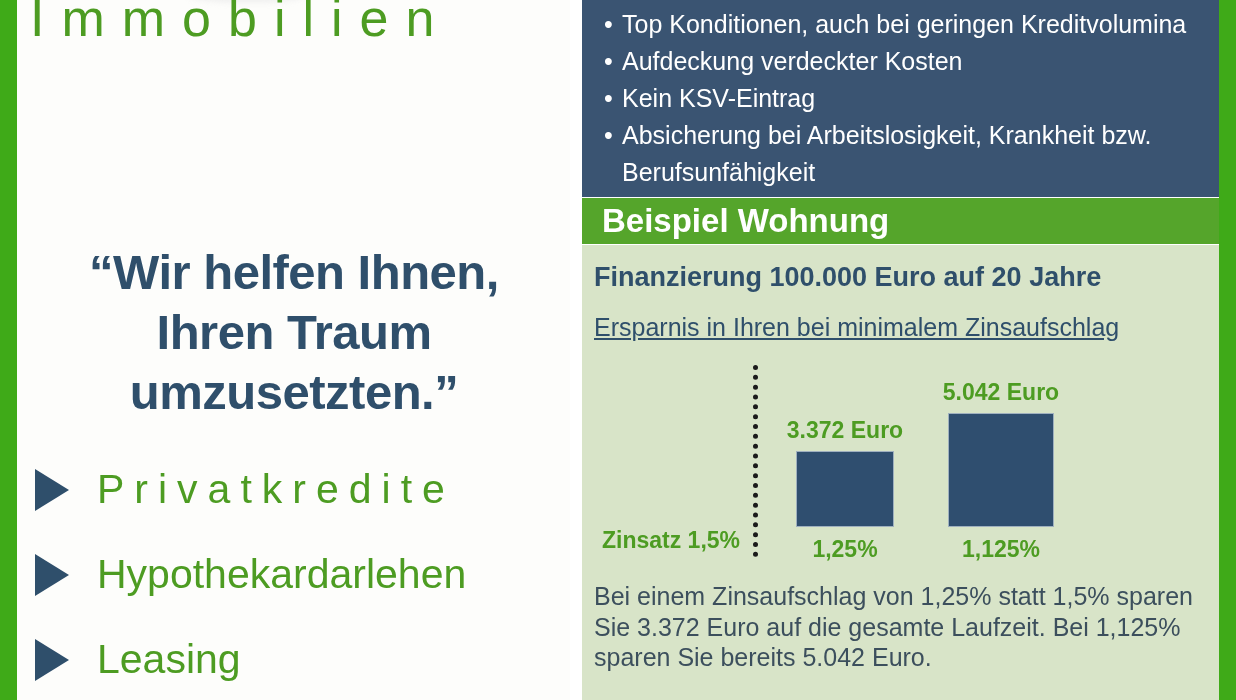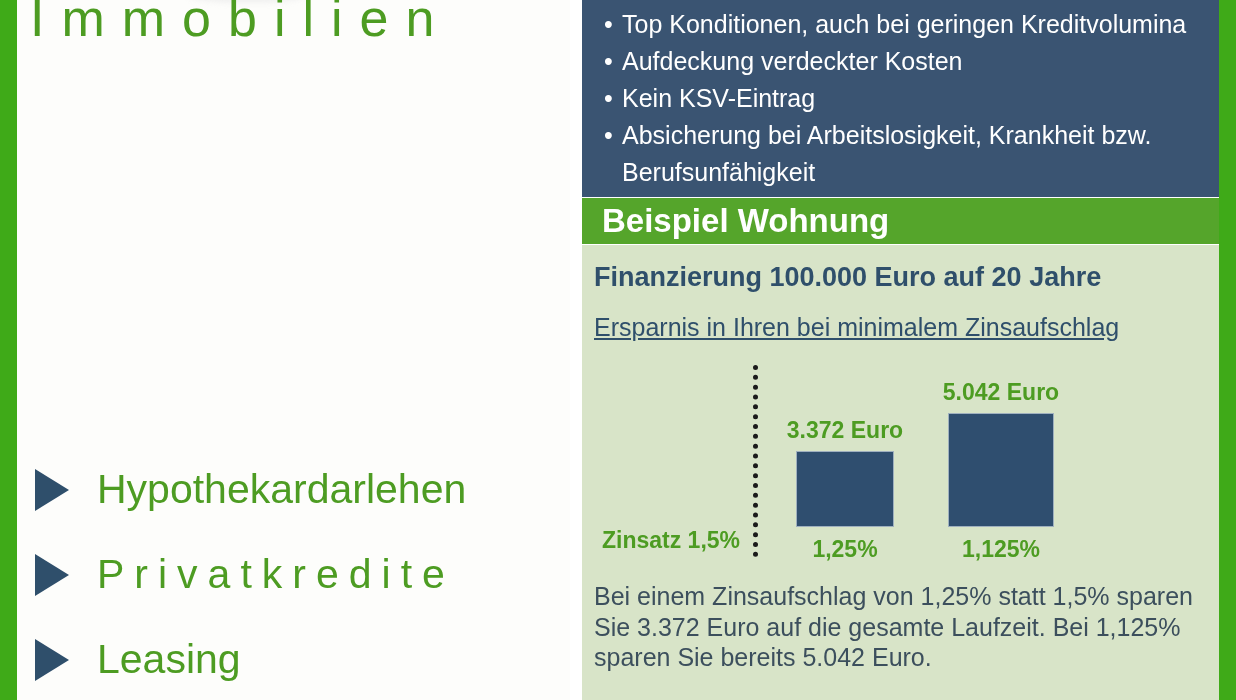--- a/index.html
+++ b/index.html
@@ -249,31 +249,32 @@
 
 <div class="rail rail-left"></div>
 <div class="rail rail-right"></div>
 
 <div class="left-col">
 
   <div class="logo-smudge"></div>
 
   <div class="brand-word">Immobilien</div>
 
+  <div class="quote">“Wir helfen Ihnen, Ihren Traum umzusetzten.”</div>
 
   <div class="service-list">
+
+    <div class="service-row">
+      <span class="tri"></span>
+      <span class="service-label spaced">Privatkredite</span>
+    </div>
 
     <div class="service-row">
       <span class="tri"></span>
       <span class="service-label">Hypothekardarlehen</span>
-    </div>
-
-    <div class="service-row">
-      <span class="tri"></span>
-      <span class="service-label spaced">Privatkredite</span>
     </div>
 
     <div class="service-row">
       <span class="tri"></span>
       <span class="service-label">Leasing</span>
     </div>
 
   </div>
 </div>
 

